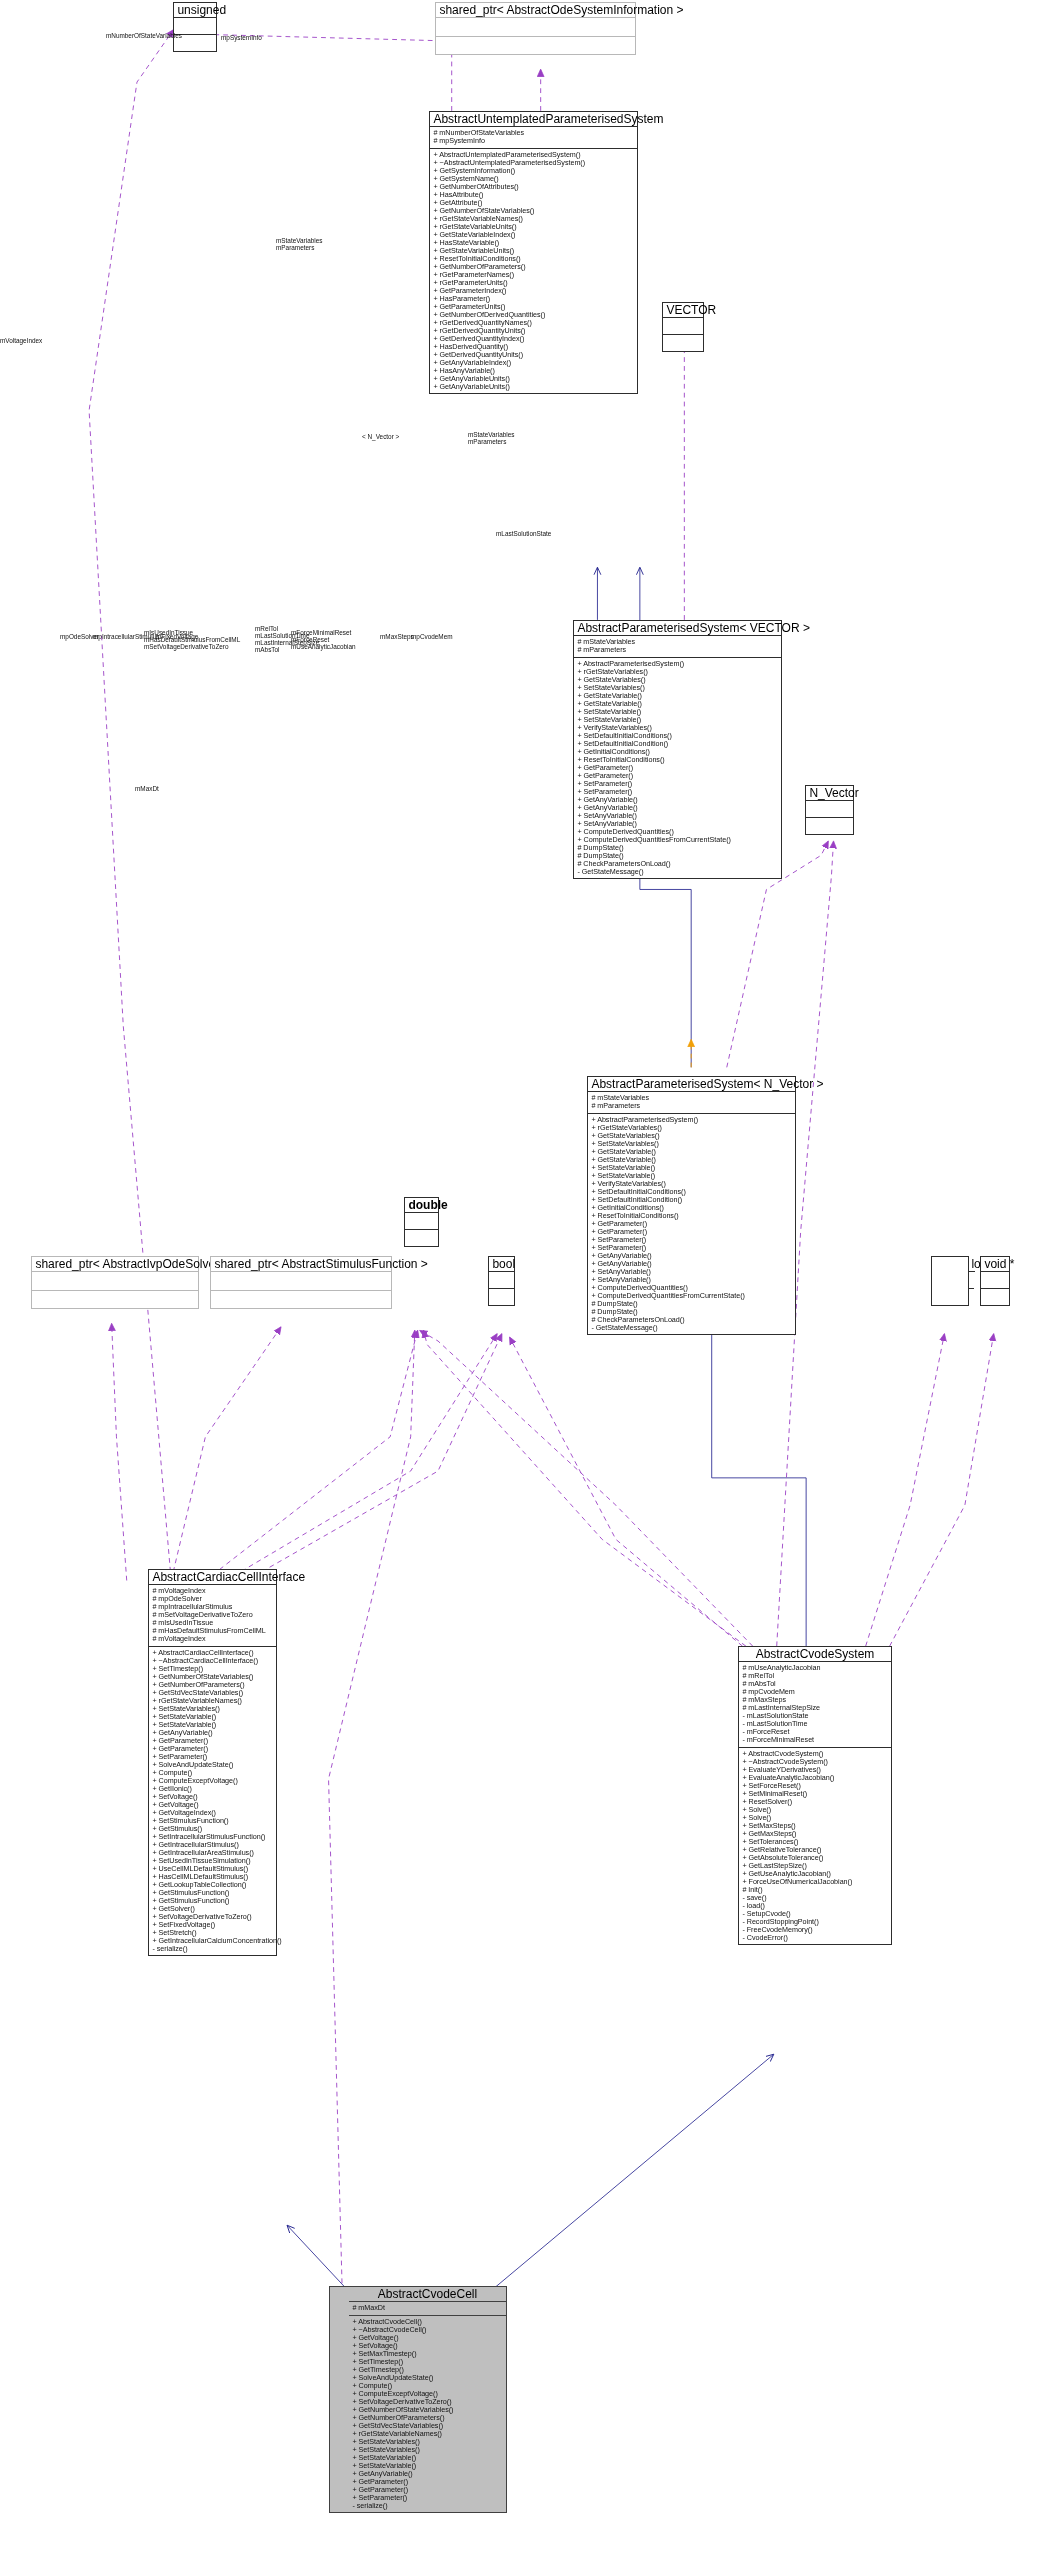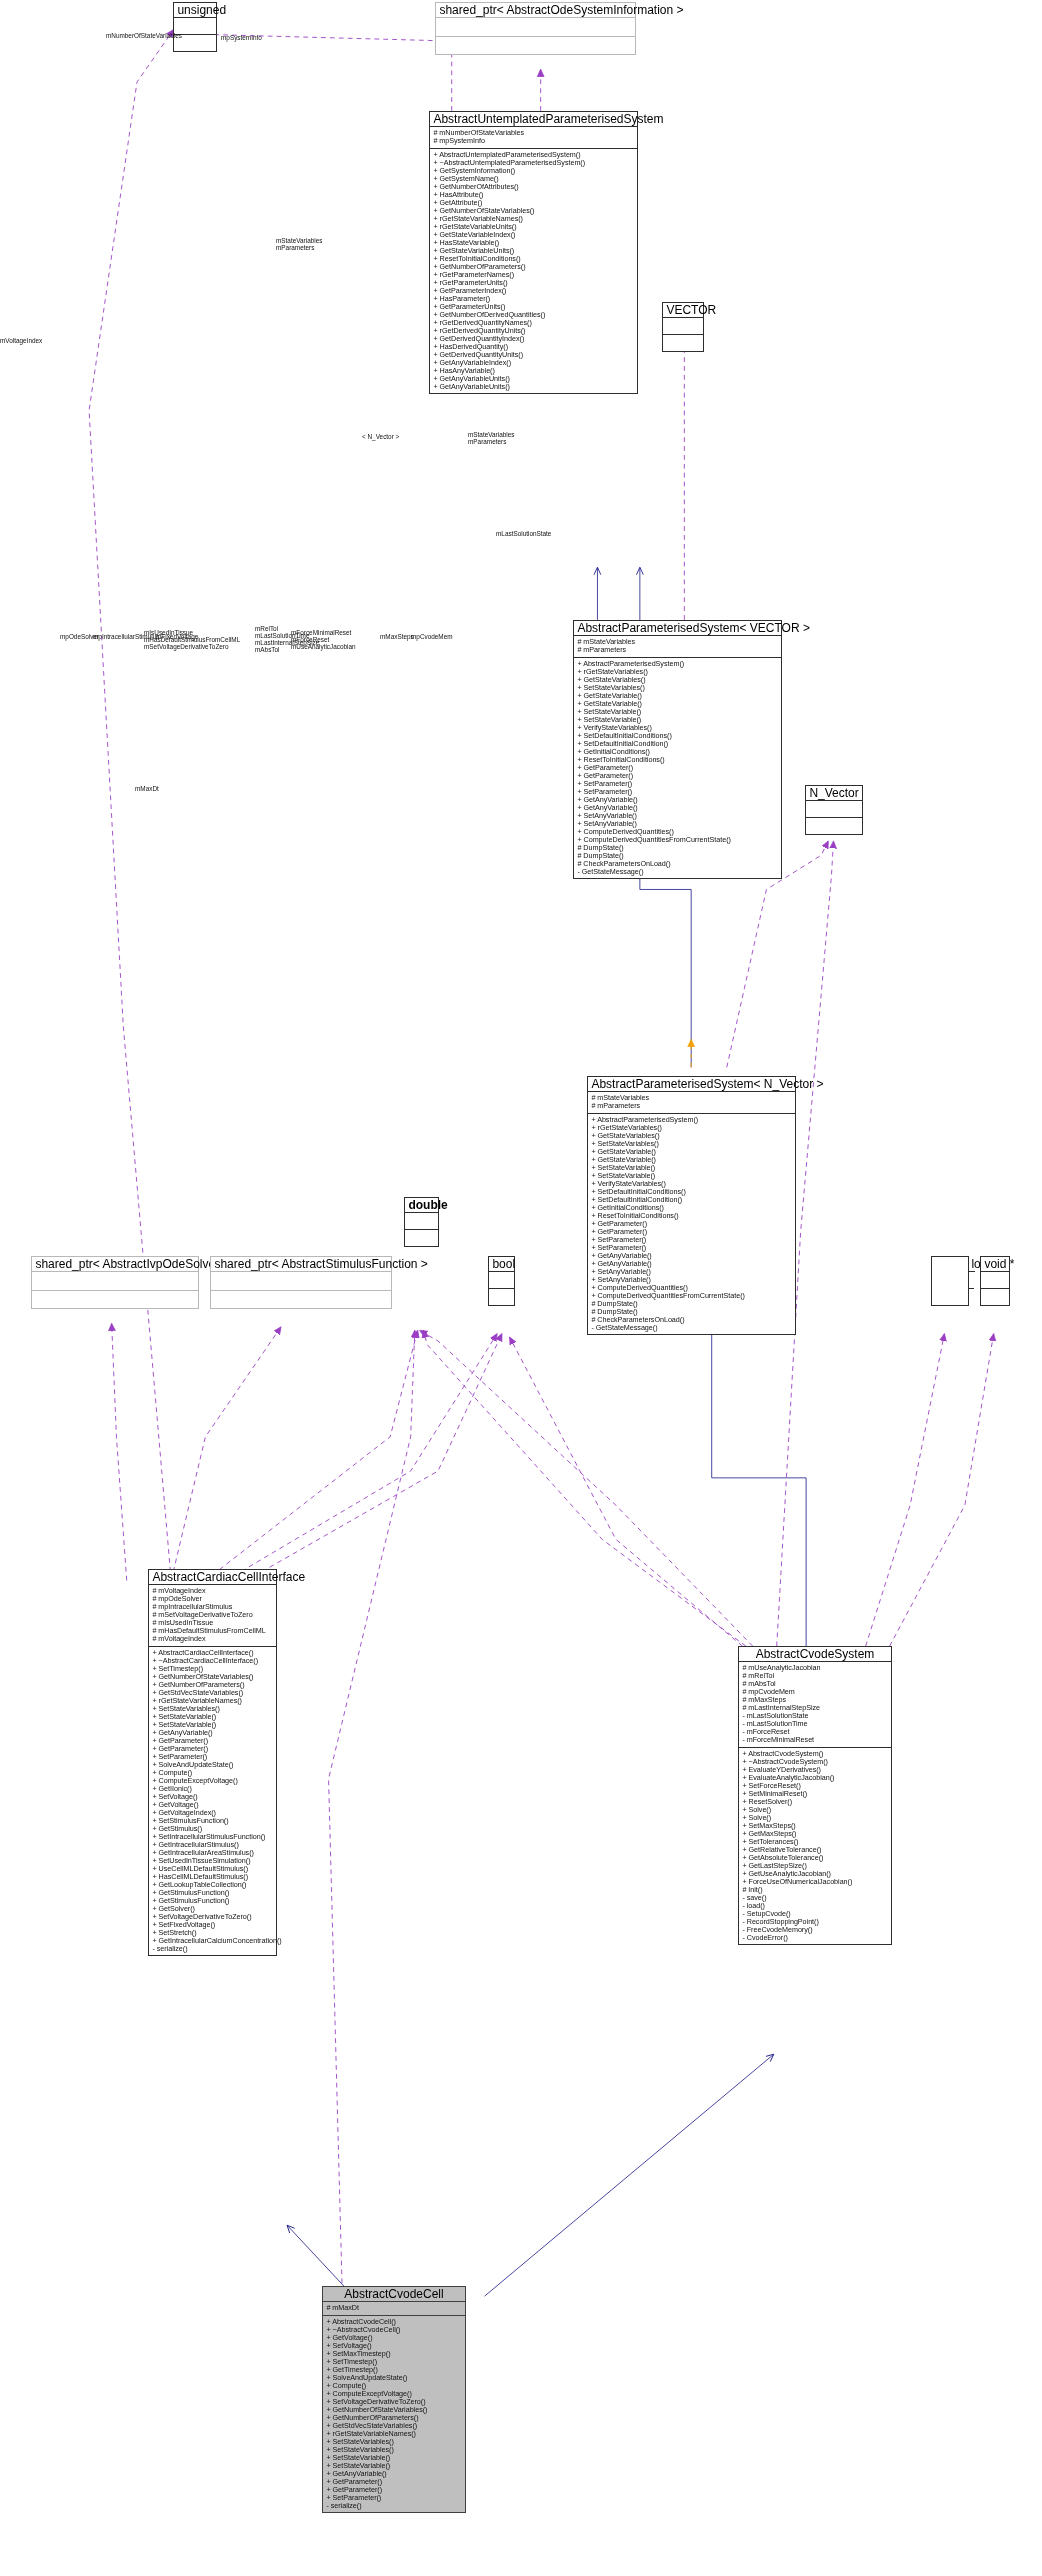--- a/index.html
+++ b/index.html
@@ -254,21 +254,21 @@
         <div class="uml-row">+ SetAnyVariable()</div>
         <div class="uml-row">+ ComputeDerivedQuantities()</div>
         <div class="uml-row">+ ComputeDerivedQuantitiesFromCurrentState()</div>
         <div class="uml-row"># DumpState()</div>
         <div class="uml-row"># DumpState()</div>
         <div class="uml-row"># CheckParametersOnLoad()</div>
         <div class="uml-row">- GetStateMessage()</div>
       </div>
   </div>
 
-  <div class="uml-node" style="left:805px; top:785px; width:58px;">
+  <div class="uml-node" style="left:805px; top:785px; width:49px;">
     <div class="uml-title">N_Vector</div>
     <div class="uml-attrs empty-compartment-sm"></div>
     <div class="uml-ops empty-compartment-sm"></div>
   </div>
 
   <div class="uml-node" style="left:587px; top:1076px; width:209px;">
     <div class="uml-title">AbstractParameterisedSystem&lt; N_Vector &gt;</div>
     <div class="uml-attrs">
         <div class="uml-row"># mStateVariables</div>
         <div class="uml-row"># mParameters</div>
@@ -428,21 +428,21 @@
         <div class="uml-row"># Init()</div>
         <div class="uml-row">- save()</div>
         <div class="uml-row">- load()</div>
         <div class="uml-row">- SetupCvode()</div>
         <div class="uml-row">- RecordStoppingPoint()</div>
         <div class="uml-row">- FreeCvodeMemory()</div>
         <div class="uml-row">- CvodeError()</div>
       </div>
   </div>
 
-  <div class="uml-node filled" style="left:322px; top:2286px; width:144px;">
+  <div class="uml-node filled" style="left:329px; top:2286px; width:178px;padding-left:19px;">
     <div class="uml-title">AbstractCvodeCell</div>
     <div class="uml-attrs">
         <div class="uml-row"># mMaxDt</div>
       </div>
     <div class="uml-ops">
         <div class="uml-row">+ AbstractCvodeCell()</div>
         <div class="uml-row">+ ~AbstractCvodeCell()</div>
         <div class="uml-row">+ GetVoltage()</div>
         <div class="uml-row">+ SetVoltage()</div>
         <div class="uml-row">+ SetMaxTimestep()</div>

